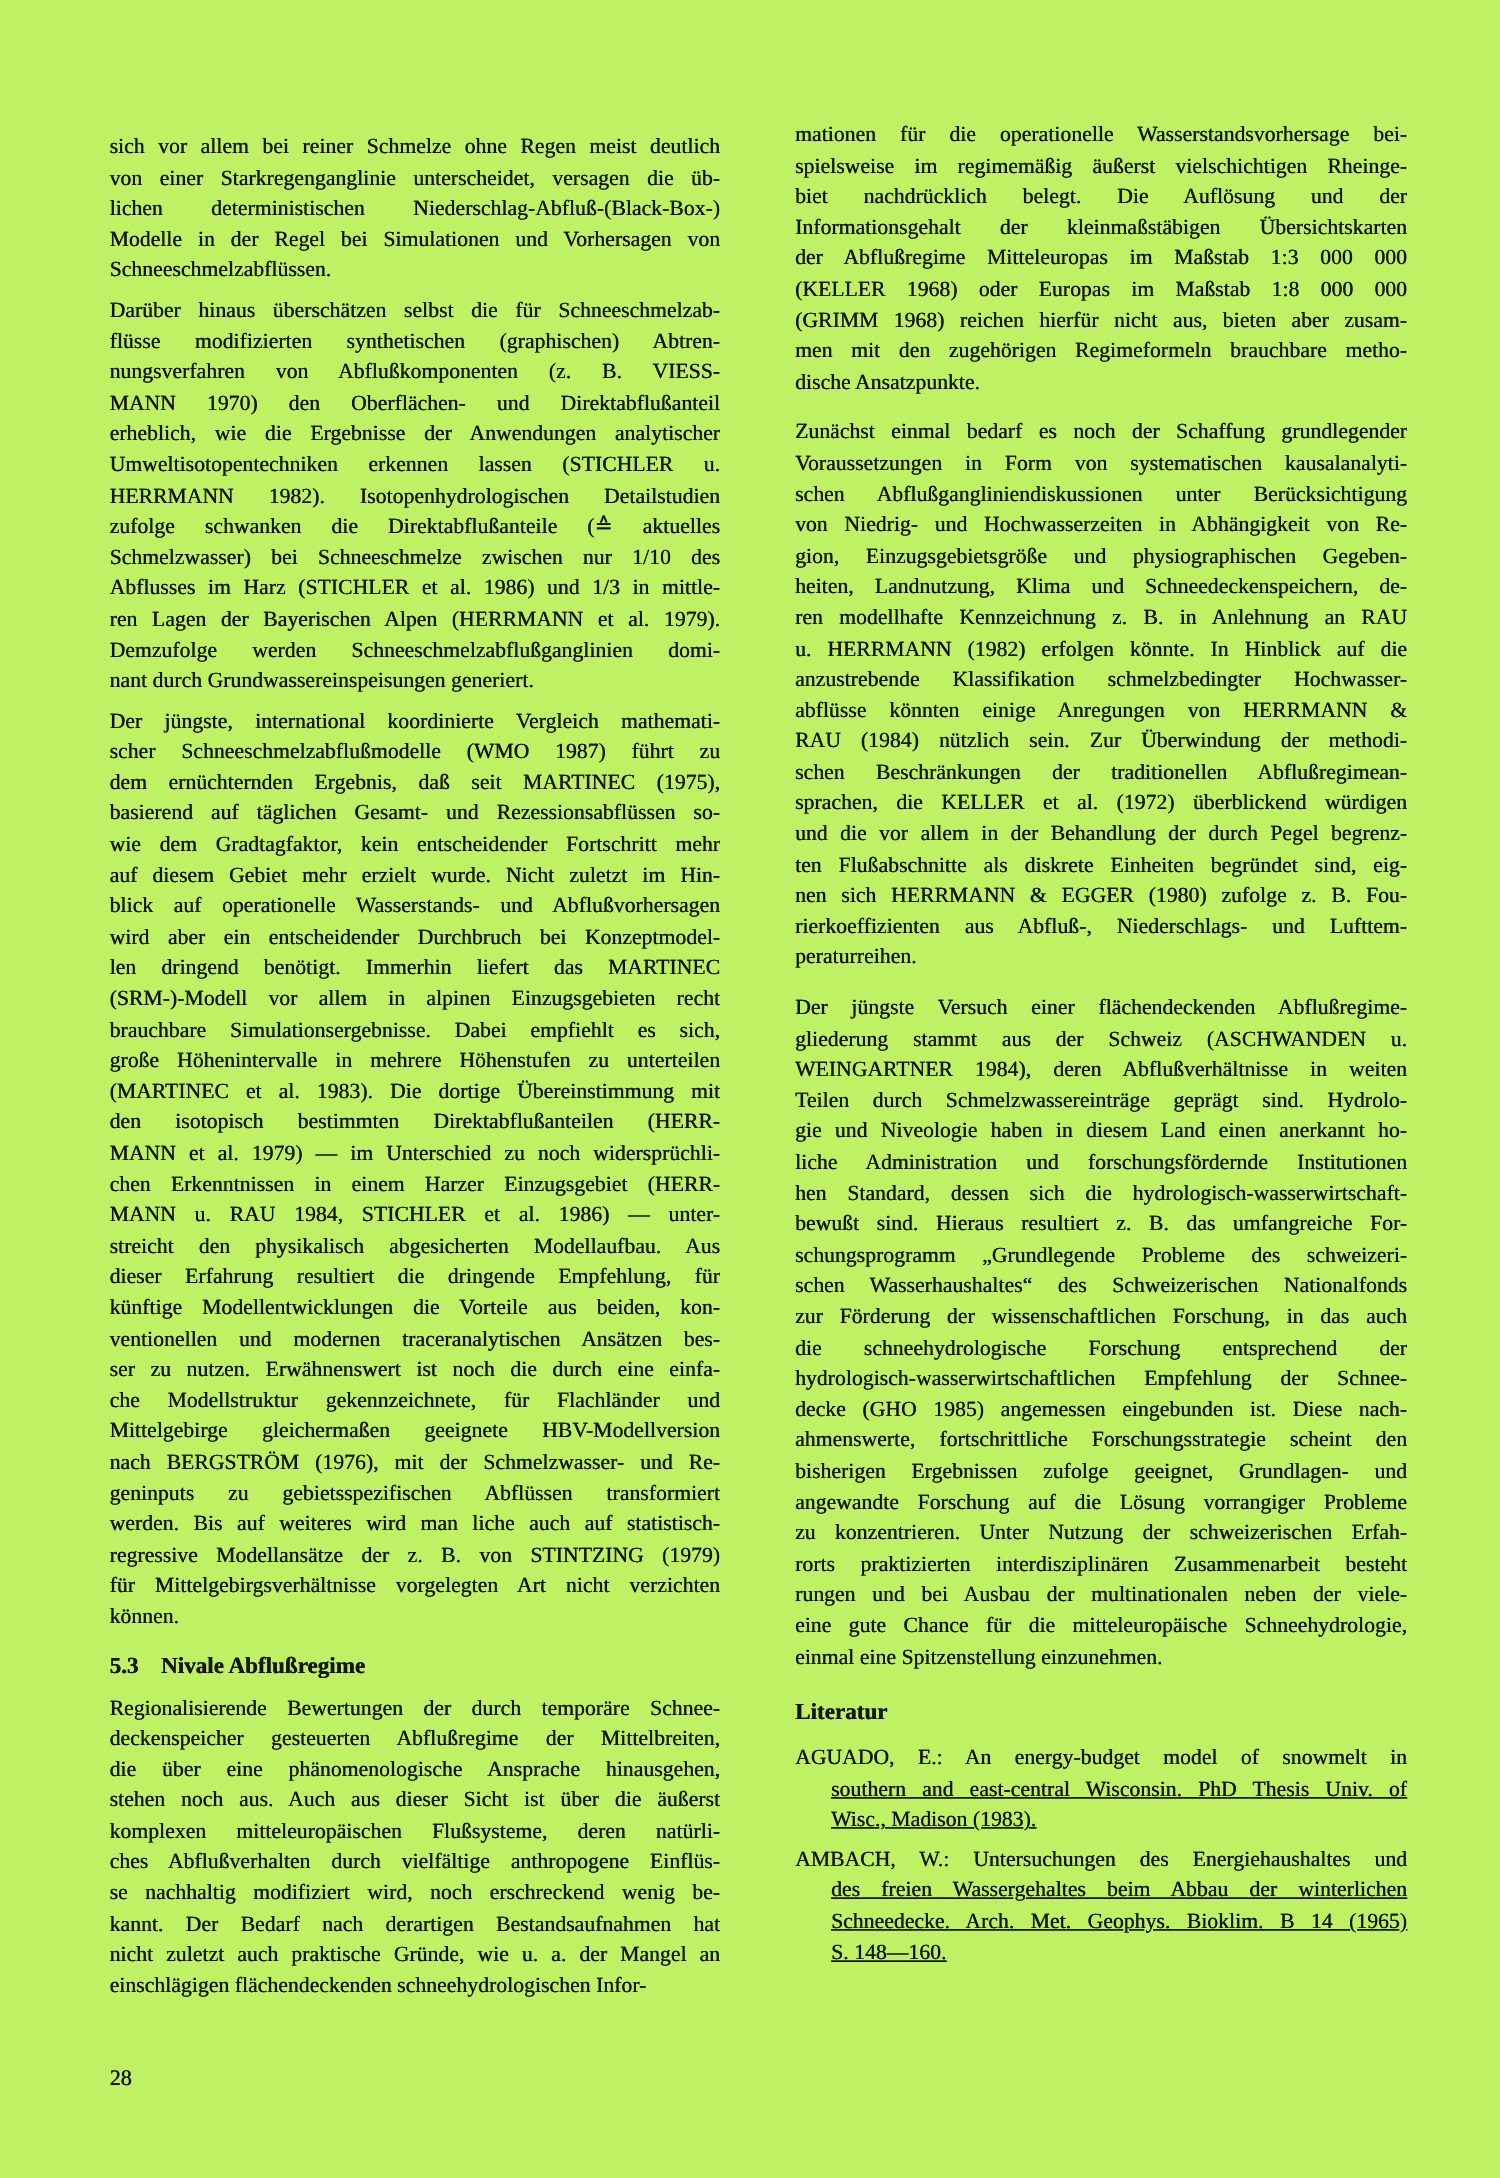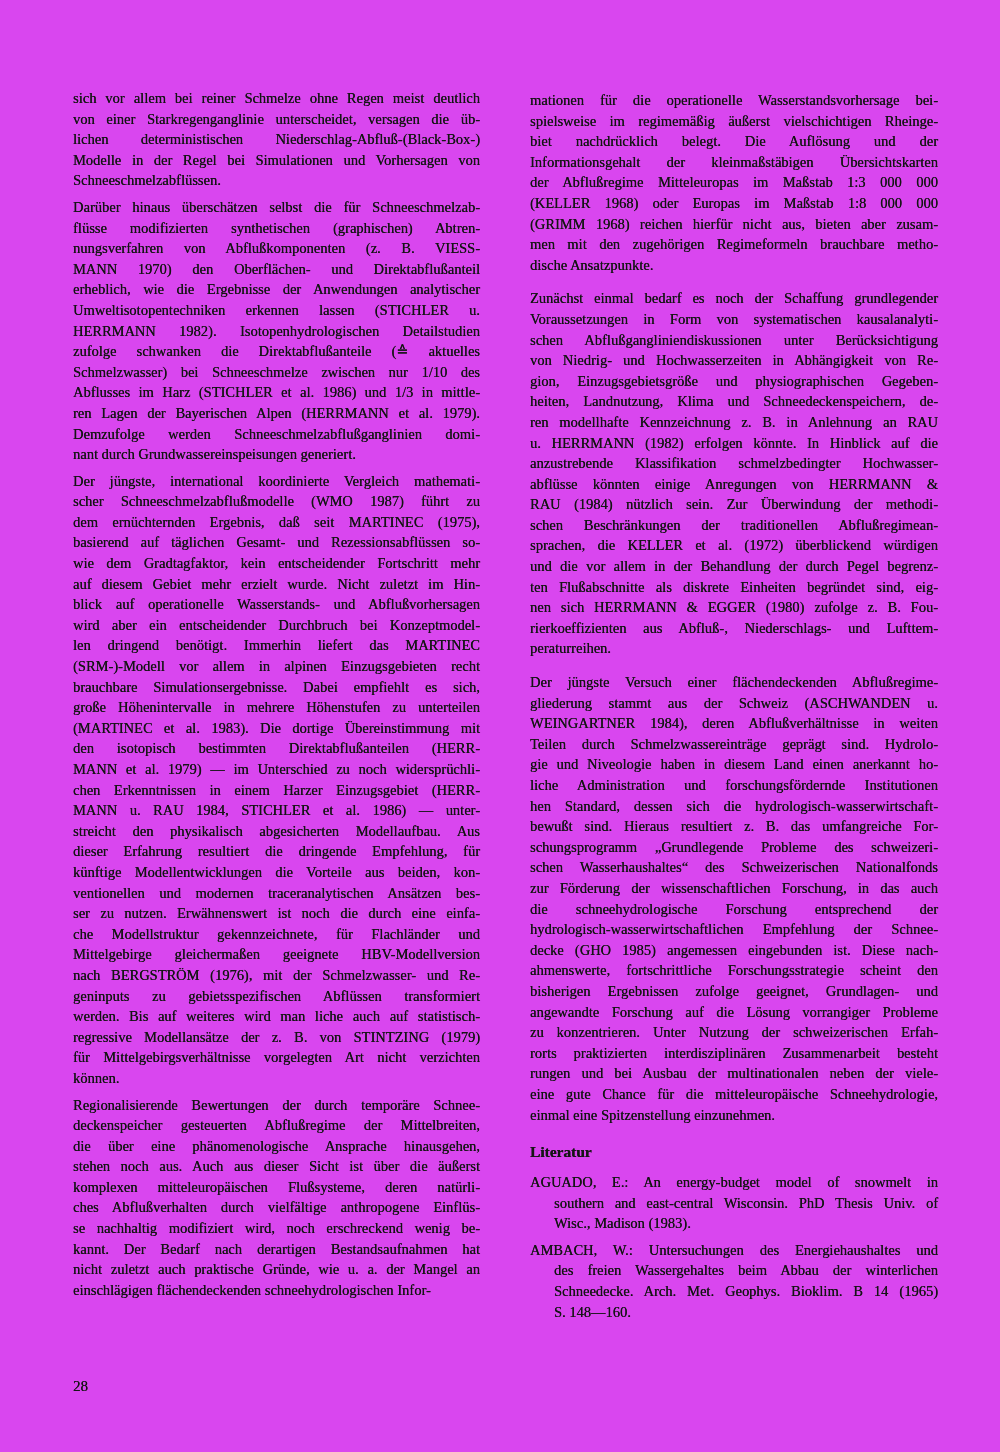--- a/index.html
+++ b/index.html
@@ -1,39 +1,39 @@
 <!DOCTYPE html>
 <html><head>
 <meta charset="utf-8">
 <style>
   html, body { margin: 0; padding: 0; background: #ffffff; }
   .page {
     position: relative;
     width: 1000px;
     height: 1452px;
-    background: #d946ef;
+    background: #bef264;
     font-family: "Liberation Serif", serif;
     color: #151515;
     overflow: hidden;
   }
   .col { position: absolute; }
   .col-left  { left: 73px;  top: 88px; width: 407px; }
-  .col-right { left: 530px; top: 90px; width: 408px; }
+  .col-right { left: 530px; top: 80px; width: 408px; }
   .block { margin: 0 0 6px 0; }
   .col-right .block.paragraph { margin-bottom: 13px; }
   .line {
     font-size: 14.4px;
     line-height: 20.6px;
     text-align: justify;
     text-align-last: justify;
     letter-spacing: 0.05px;
     text-shadow: 0.25px 0 0 currentColor;
   }
   .line.last { text-align-last: left; }
-  .line.hang { padding-left: 24px; }
+  .line.hang { padding-left: 24px; text-decoration: underline; }
   .heading {
     font-weight: bold;
     font-size: 15.4px;
     line-height: 20px;
     margin-top: 12px;
     margin-bottom: 8px;
     text-shadow: 0.3px 0 0 currentColor;
   }
   .col-right .heading { margin-top: 17px; margin-bottom: 10px; }
   .hnum { margin-right: 15px; }
@@ -98,20 +98,21 @@
         <div class="line">ser zu nutzen. Erwähnenswert ist noch die durch eine einfa-</div>
         <div class="line">che Modellstruktur gekennzeichnete, für Flachländer und</div>
         <div class="line">Mittelgebirge gleichermaßen geeignete HBV-Modellversion</div>
         <div class="line">nach BERGSTRÖM (1976), mit der Schmelzwasser- und Re-</div>
         <div class="line">geninputs zu gebietsspezifischen Abflüssen transformiert</div>
         <div class="line">werden. Bis auf weiteres wird man liche auch auf statistisch-</div>
         <div class="line">regressive Modellansätze der z. B. von STINTZING (1979)</div>
         <div class="line">für Mittelgebirgsverhältnisse vorgelegten Art nicht verzichten</div>
         <div class="line last">können.</div>
       </div>
+      <div class="block heading"><span class="hnum">5.3</span><span>Nivale Abflußregime</span></div>
       <div class="block paragraph">
         <div class="line">Regionalisierende Bewertungen der durch temporäre Schnee-</div>
         <div class="line">deckenspeicher gesteuerten Abflußregime der Mittelbreiten,</div>
         <div class="line">die über eine phänomenologische Ansprache hinausgehen,</div>
         <div class="line">stehen noch aus. Auch aus dieser Sicht ist über die äußerst</div>
         <div class="line">komplexen mitteleuropäischen Flußsysteme, deren natürli-</div>
         <div class="line">ches Abflußverhalten durch vielfältige anthropogene Einflüs-</div>
         <div class="line">se nachhaltig modifiziert wird, noch erschreckend wenig be-</div>
         <div class="line">kannt. Der Bedarf nach derartigen Bestandsaufnahmen hat</div>
         <div class="line">nicht zuletzt auch praktische Gründe, wie u. a. der Mangel an</div>

